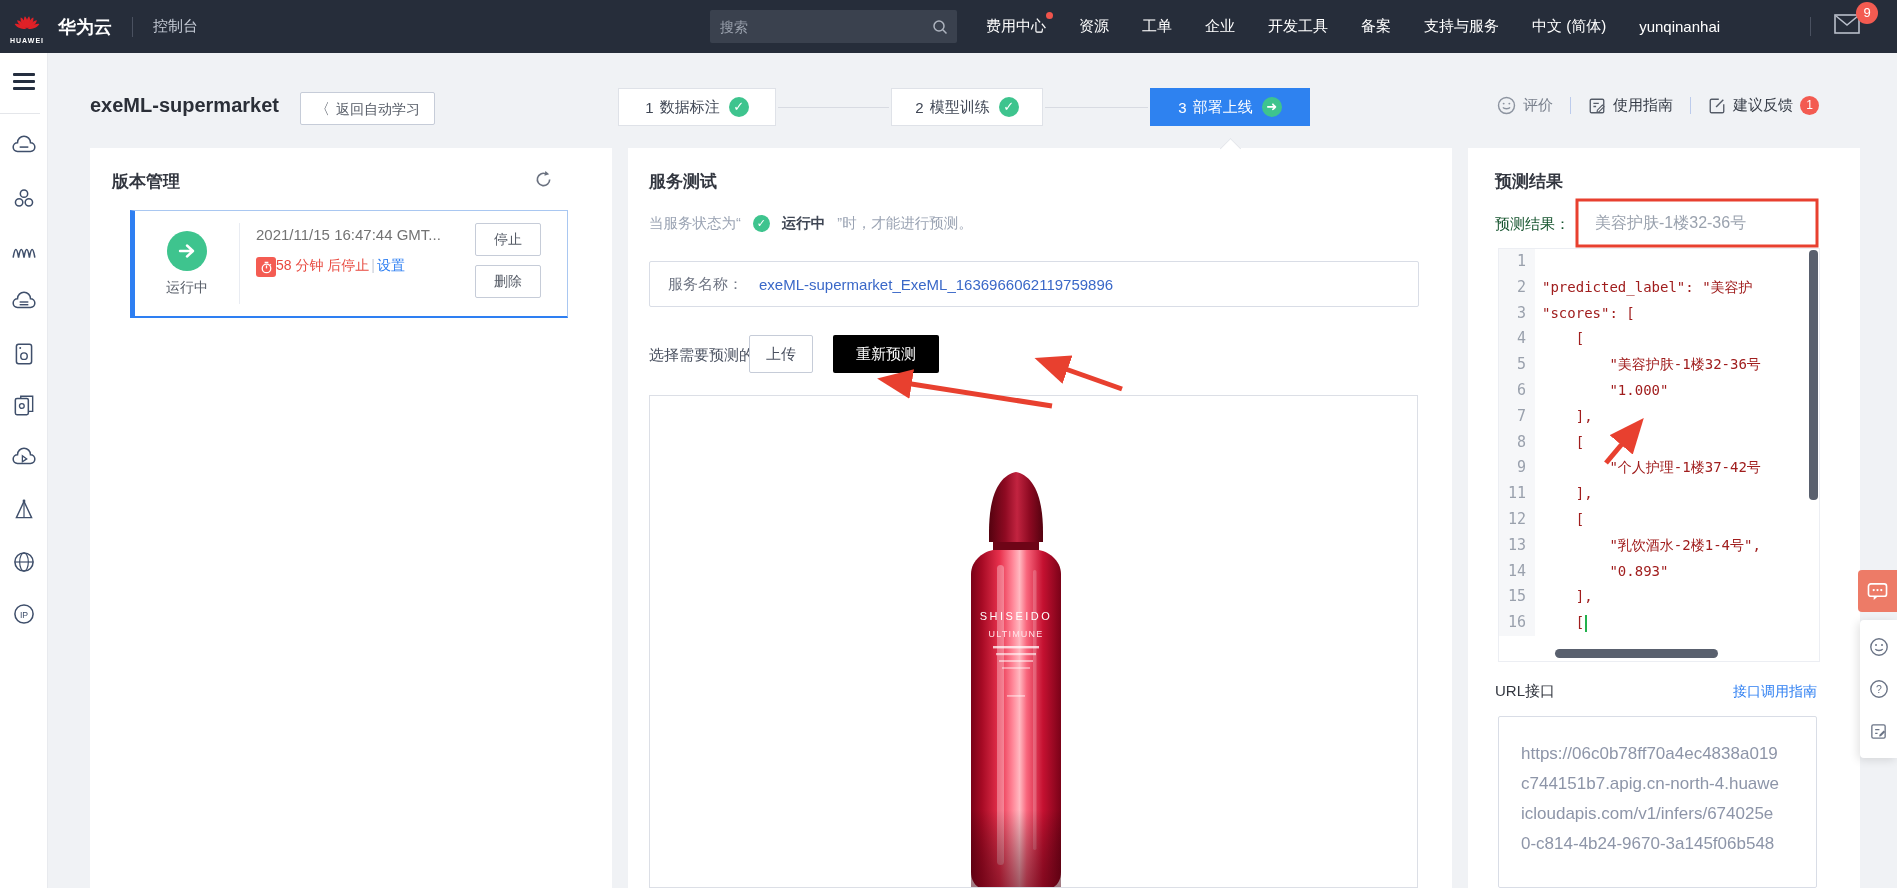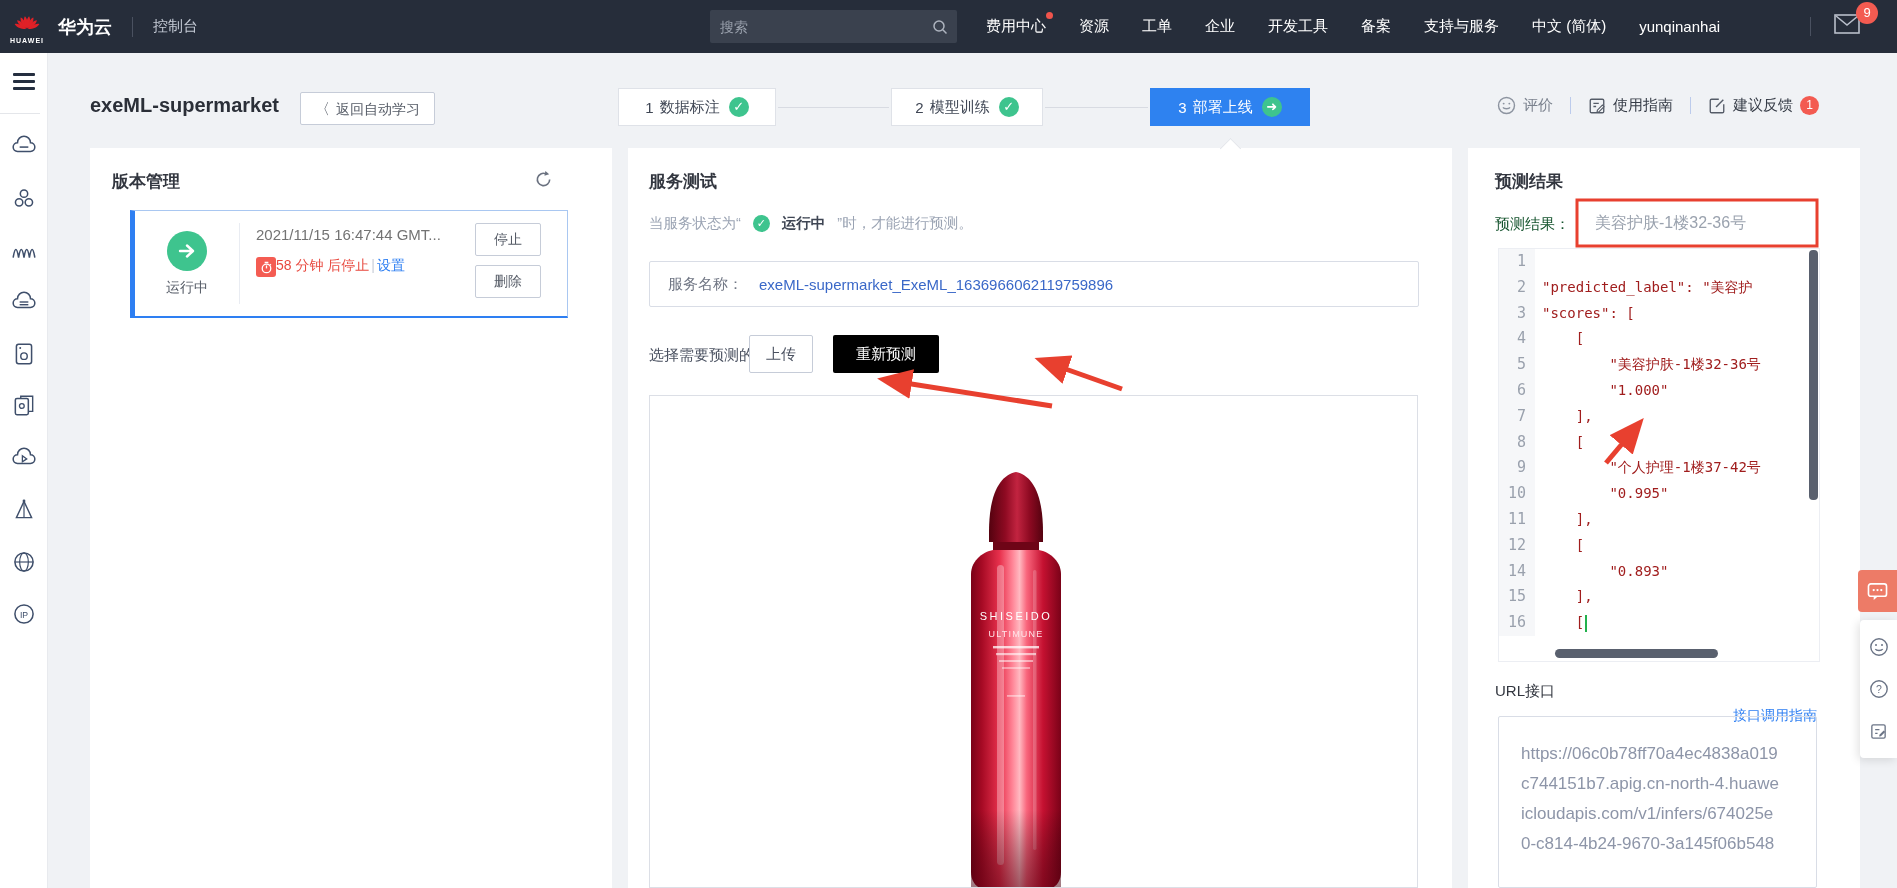--- a/index.html
+++ b/index.html
@@ -99,21 +99,21 @@
   .r-label { position: absolute; left: 27px; top: 67px; font-size: 15px; color: #14532d; }
   .r-value { position: absolute; left: 127px; top: 65px; font-size: 16px; color: #9aa2ae; }
   .code-block { position: absolute; left: 30px; top: 100px; width: 322px; height: 414px; border: 1px solid #eceef3; overflow: hidden; }
   .c-row { display: flex; height: 25.8px; }
   .c-num { width: 36px; flex: none; background: #f6f7f9; color: #9aa1ad; font-family: "DejaVu Sans Mono", monospace; font-size: 15px; text-align: right; padding-right: 9px; line-height: 25.8px; }
   .c-txt { flex: 1; font-family: "DejaVu Sans Mono", monospace; font-size: 14px; color: #a01d1d; white-space: pre; overflow: hidden; line-height: 25.8px; padding-left: 7px; }
   .cursor-bar { display: inline-block; width: 2px; height: 17px; background: #23b14d; vertical-align: middle; margin-left: 1px; }
   .vbar { position: absolute; right: 1px; top: 1px; width: 9px; height: 250px; background: #59606e; border-radius: 4px; cursor: pointer; }
   .hbar { position: absolute; left: 56px; bottom: 3px; width: 163px; height: 9px; background: #59606e; border-radius: 5px; cursor: pointer; }
   .url-label { position: absolute; left: 27px; top: 534px; font-size: 15px; color: #32363f; }
-  .url-guide { position: absolute; right: 43px; top: 535px; font-size: 14px; color: #2e7ff2; cursor: pointer; margin-top: 24px; }
+  .url-guide { position: absolute; right: 43px; top: 535px; font-size: 14px; color: #2e7ff2; cursor: pointer; }
   .url-box { position: absolute; left: 30px; top: 568px; width: 319px; height: 172px; border: 1px solid #d9dde6; border-radius: 2px; padding: 22px 0 0 22px; }
   .url-text { font-size: 17px; line-height: 30px; color: #8d95a8; word-break: break-all; }
 
   
   .float-chat { position: absolute; left: 1858px; top: 570px; width: 39px; height: 42px; background: #ed7b67; border-radius: 4px 0 0 4px; display: flex; align-items: center; justify-content: center; cursor: pointer; z-index: 40; }
   .float-stack { position: absolute; left: 1860px; top: 620px; width: 37px; background: #fff; border-radius: 4px 0 0 4px; box-shadow: -2px 2px 10px rgba(0,0,0,.12); padding: 6px 0; display: flex; flex-direction: column; align-items: center; z-index: 40; }
   .float-item { width: 37px; height: 42px; display: flex; align-items: center; justify-content: center; cursor: pointer; color: #6b7486; }
 
   
   .overlay { position: absolute; left: 0; top: 0; width: 1897px; height: 888px; pointer-events: none; z-index: 50; }
@@ -419,30 +419,30 @@
           </div>
           <div class="c-row">
             <span class="c-num">8</span>
             <span class="c-txt">    [</span>
           </div>
           <div class="c-row">
             <span class="c-num">9</span>
             <span class="c-txt">        "个人护理-1楼37-42号</span>
           </div>
           <div class="c-row">
-            <span class="c-num">10</span>
-            <span class="c-txt">        "0.995"</span>
-          </div>
-          <div class="c-row">
             <span class="c-num">11</span>
             <span class="c-txt">    ],</span>
           </div>
           <div class="c-row">
             <span class="c-num">12</span>
             <span class="c-txt">    [</span>
+          </div>
+          <div class="c-row">
+            <span class="c-num">13</span>
+            <span class="c-txt">        "乳饮酒水-2楼1-4号",</span>
           </div>
           <div class="c-row">
             <span class="c-num">14</span>
             <span class="c-txt">        "0.893"</span>
           </div>
           <div class="c-row">
             <span class="c-num">15</span>
             <span class="c-txt">    ],</span>
           </div>
           <div class="c-row">

